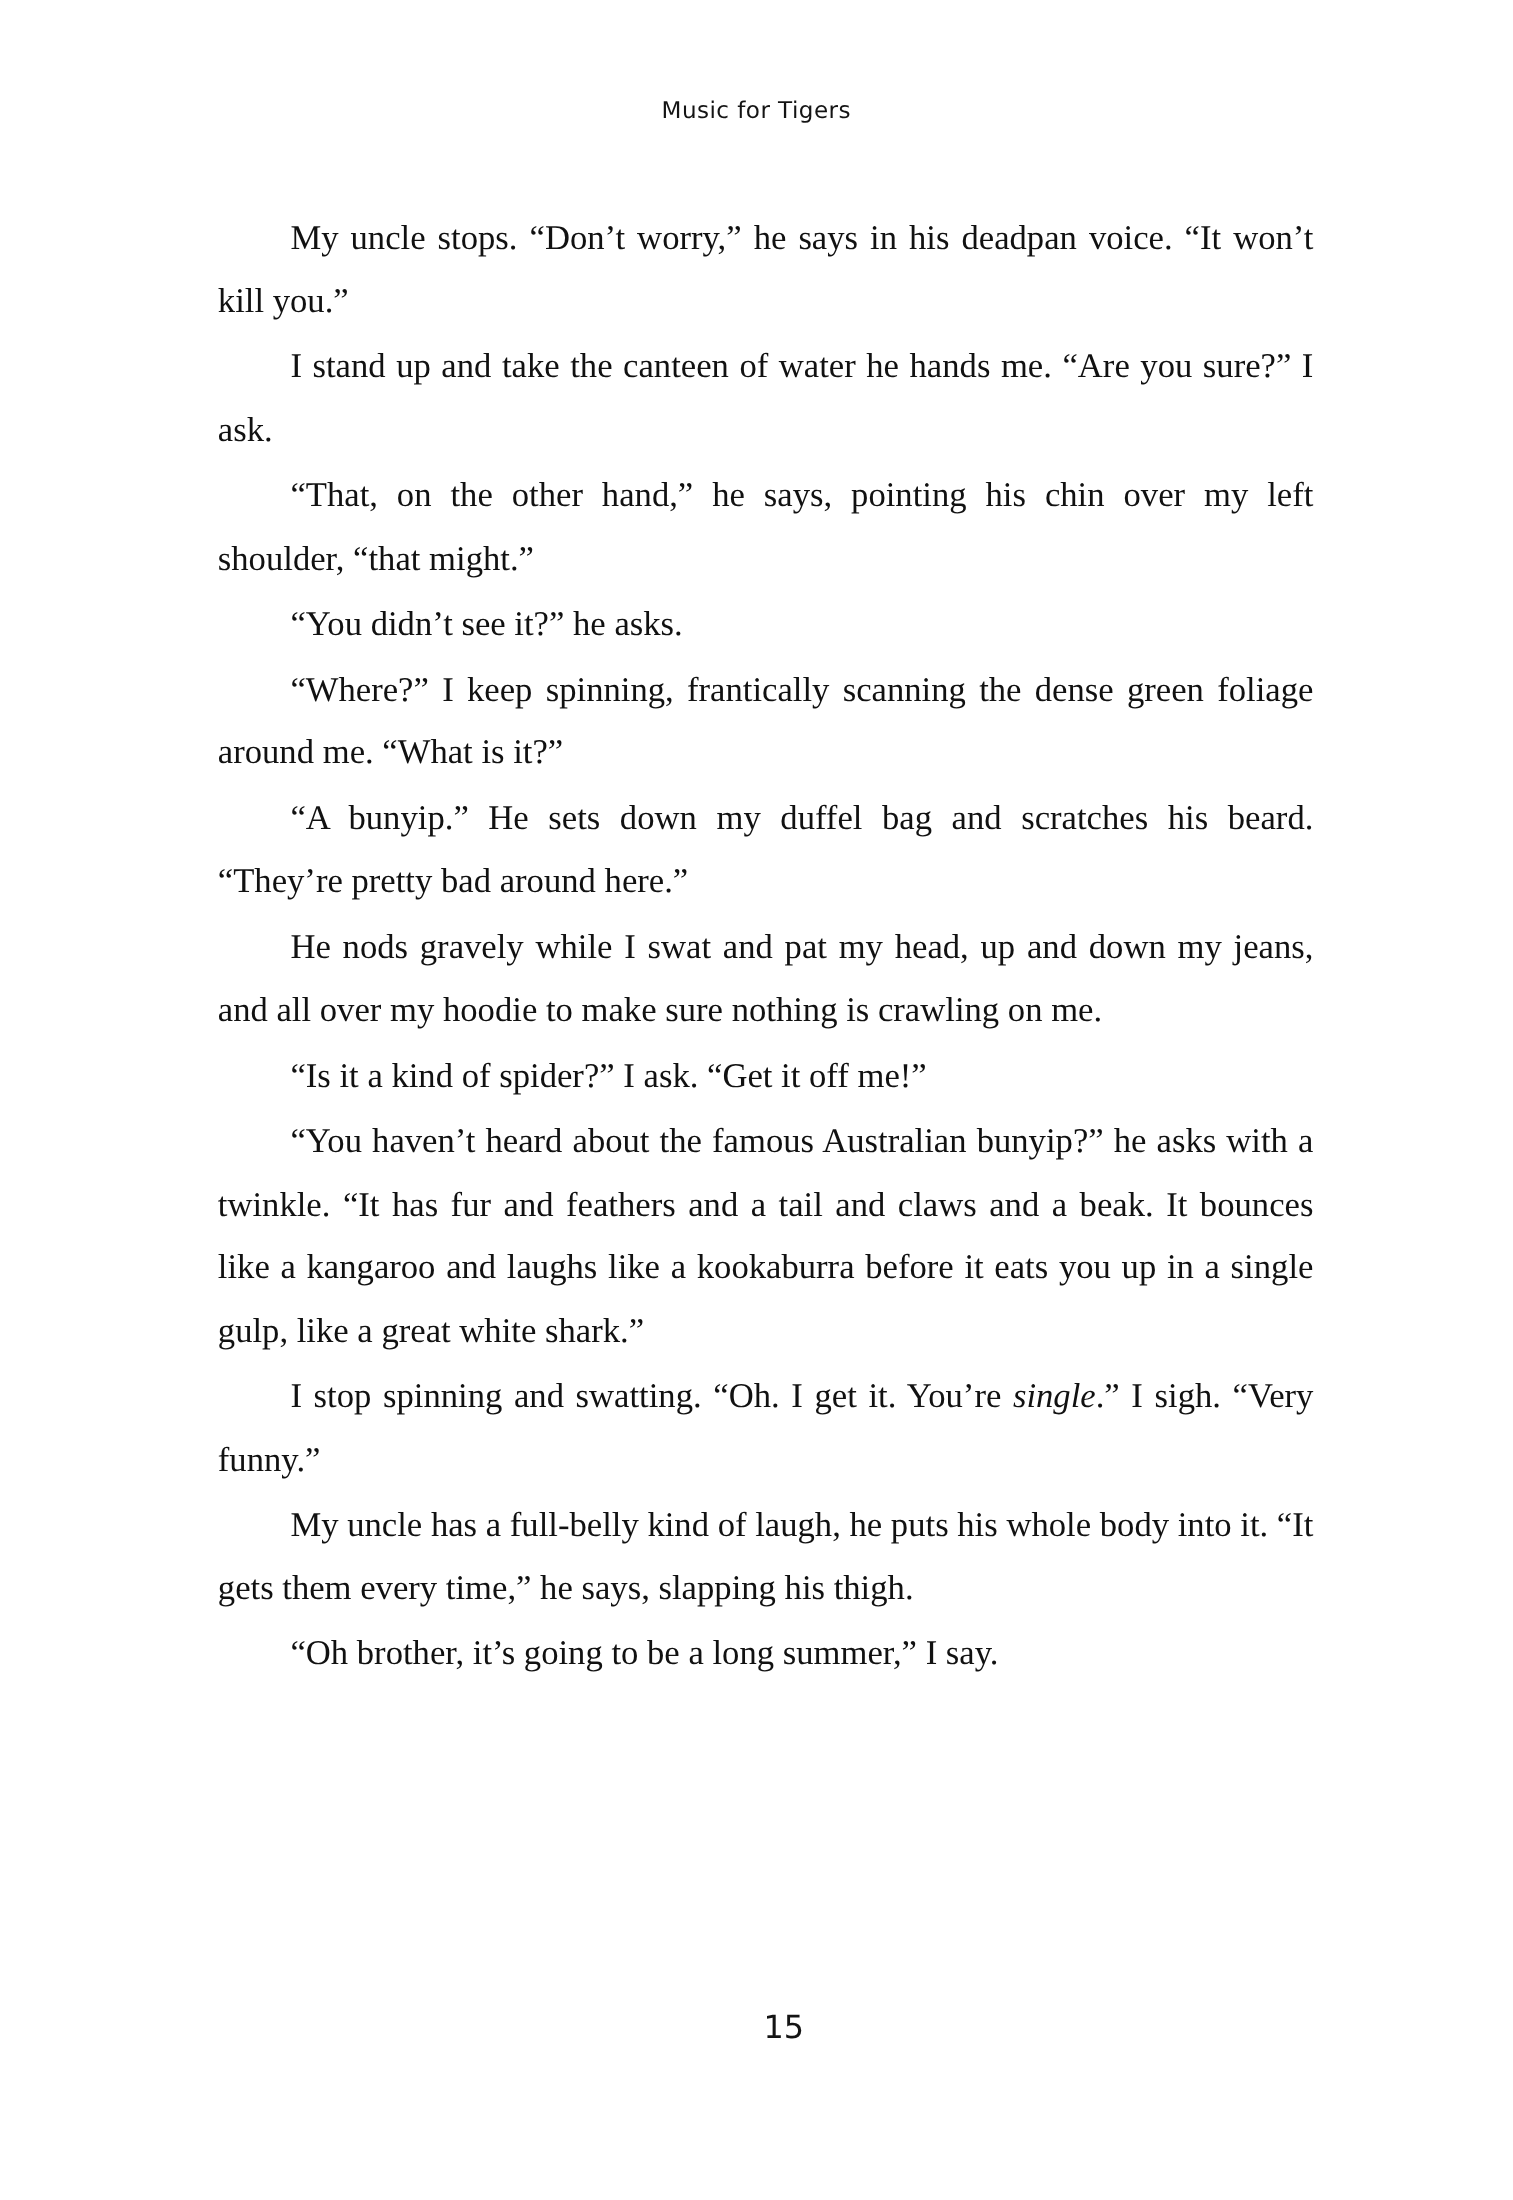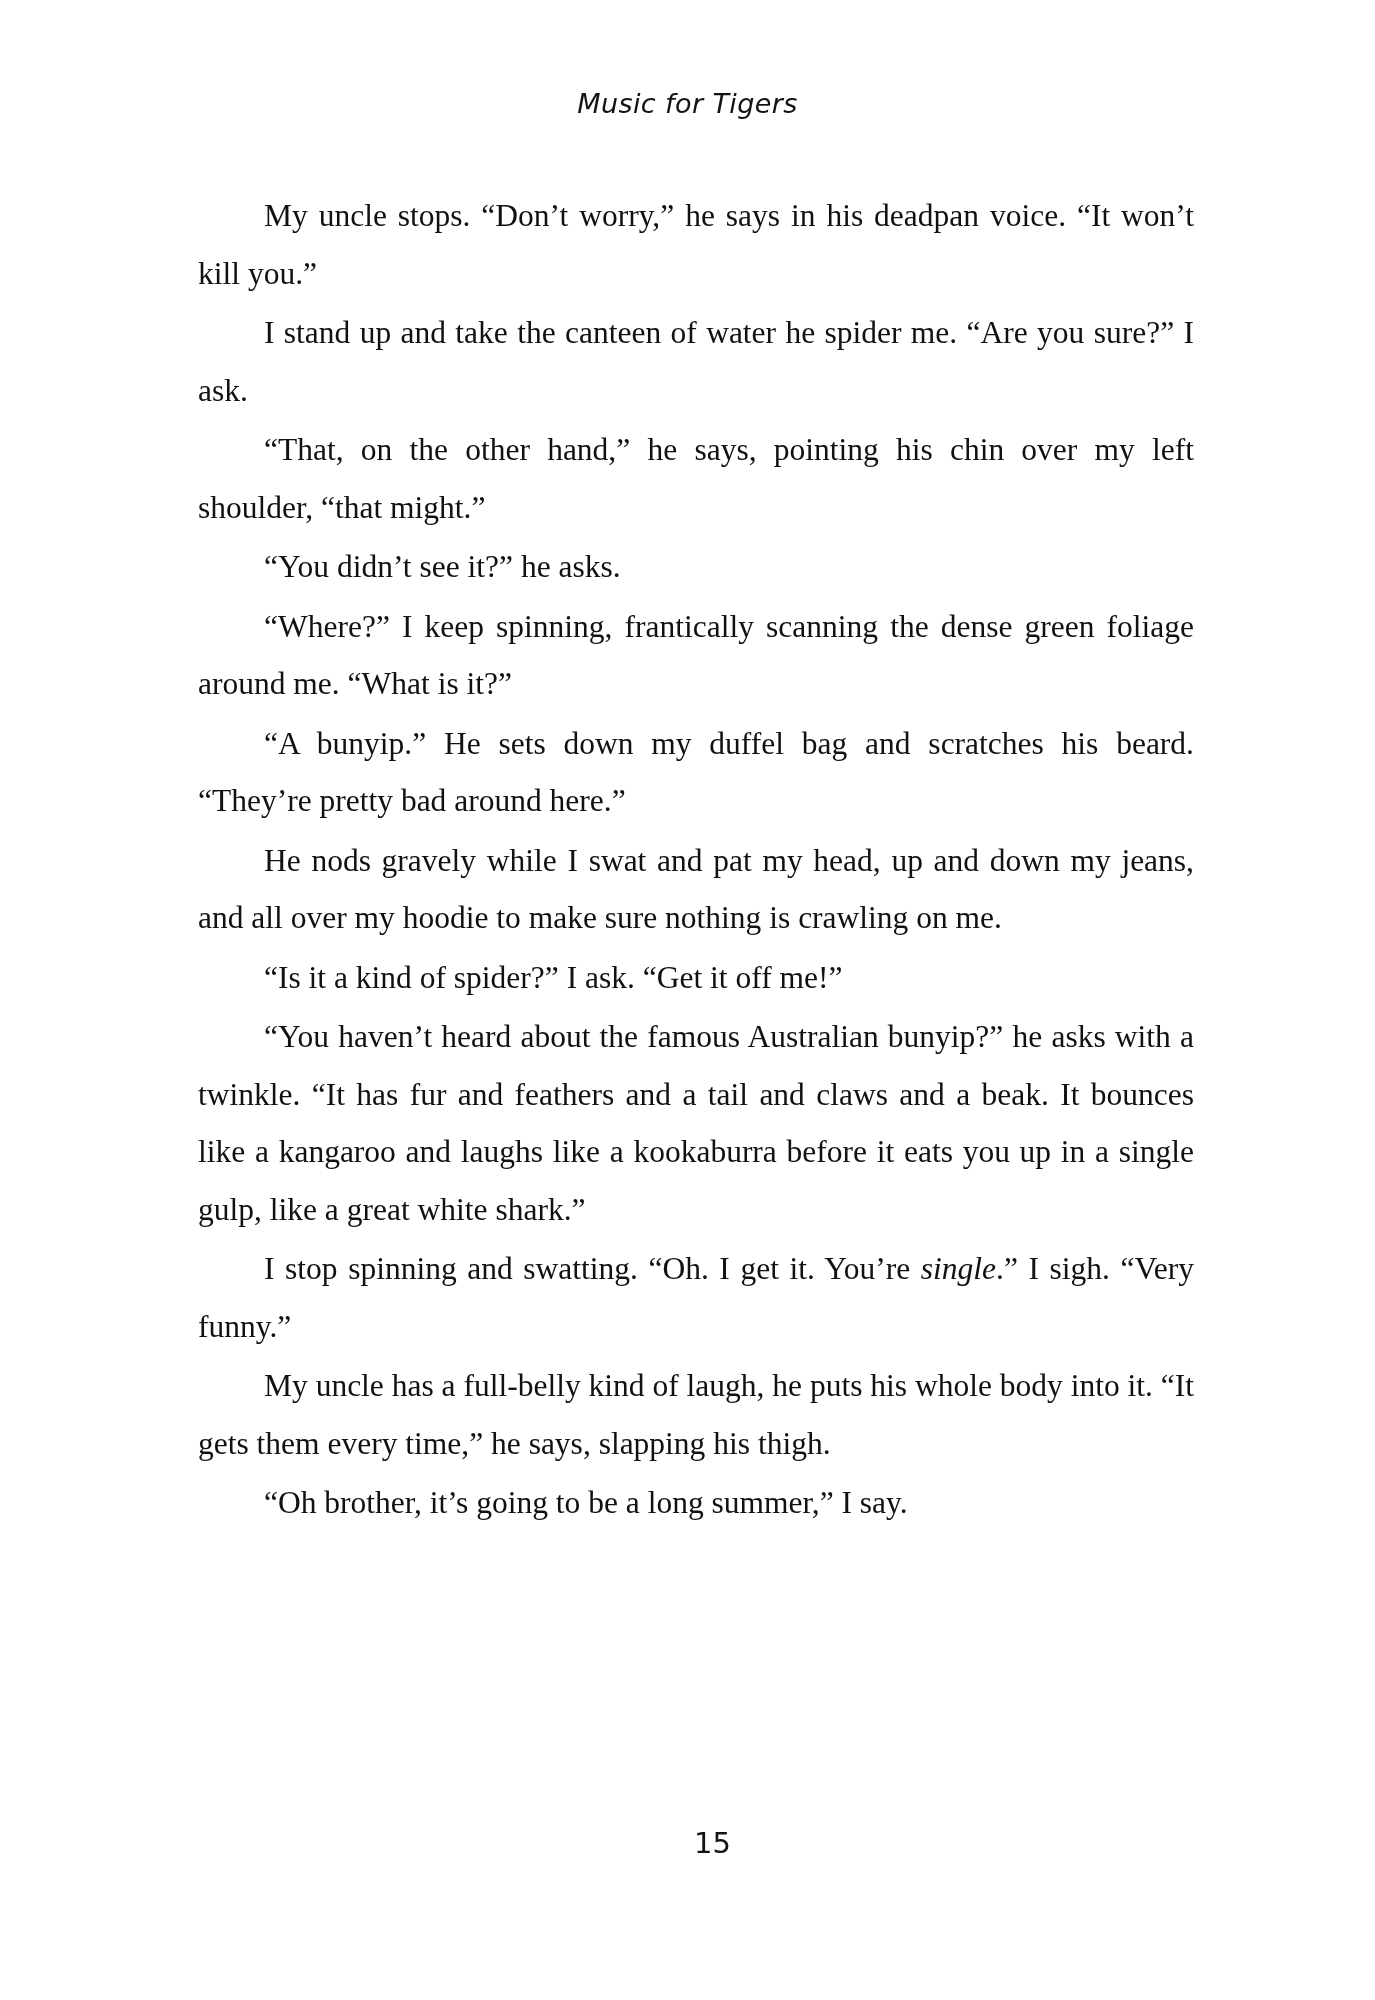--- a/index.html
+++ b/index.html
@@ -23,24 +23,23 @@
     height: 2000px;
     background: #ffffff;
   }
   .running-head {
     position: absolute;
     top: 88px;
     left: 0;
     width: 1375px;
     text-align: center;
     font-family: "DejaVu Sans", sans-serif;
-    font-size: 27px;
+    font-size: 21px;
     letter-spacing: 0.4px;
     color: #141414;
-    font-style: italic;
   }
   .body-text {
     position: absolute;
     top: 185px;
     left: 196px;
     width: 1000px;
     font-size: 31.5px;
     line-height: 57.5px;
     text-align: justify;
     text-justify: inter-word;
@@ -73,21 +72,21 @@
 </style>
 </head>
 <body>
 
 <div class="page">
 
   <div class="running-head">Music for Tigers</div>
 
   <div class="body-text">
     <p>My uncle stops. “Don’t worry,” he says in his deadpan voice. “It won’t kill you.”</p>
-    <p>I stand up and take the canteen of water he spider me. “Are you sure?” I ask.</p>
+    <p>I stand up and take the canteen of water he hands me. “Are you sure?” I ask.</p>
     <p>“That, on the other hand,” he says, pointing his chin over my left shoulder, “that might.”</p>
     <p>“You didn’t see it?” he asks.</p>
     <p>“Where?” I keep spinning, frantically scanning the dense green foliage around me. “What is it?”</p>
     <p>“A bunyip.” He sets down my duffel bag and scratches his beard. “They’re pretty bad around here.”</p>
     <p>He nods gravely while I swat and pat my head, up and down my jeans, and all over my hoodie to make sure nothing is crawling on me.</p>
     <p>“Is it a kind of spider?” I ask. “Get it off me!”</p>
     <p>“You haven’t heard about the famous Australian bunyip?” he asks with a twinkle. “It has fur and feathers and a tail and claws and a beak. It bounces like a kangaroo and laughs like a kookaburra before it eats you up in a single gulp, like a great white shark.”</p>
     <p><span>I stop spinning and swatting. “Oh. I get it. You’re </span><span class="ital">single</span><span>.” I sigh. “Very funny.”</span></p>
     <p>My uncle has a full-belly kind of laugh, he puts his whole body into it. “It gets them every time,” he says, slapping his thigh.</p>
     <p>“Oh brother, it’s going to be a long summer,” I say.</p>

